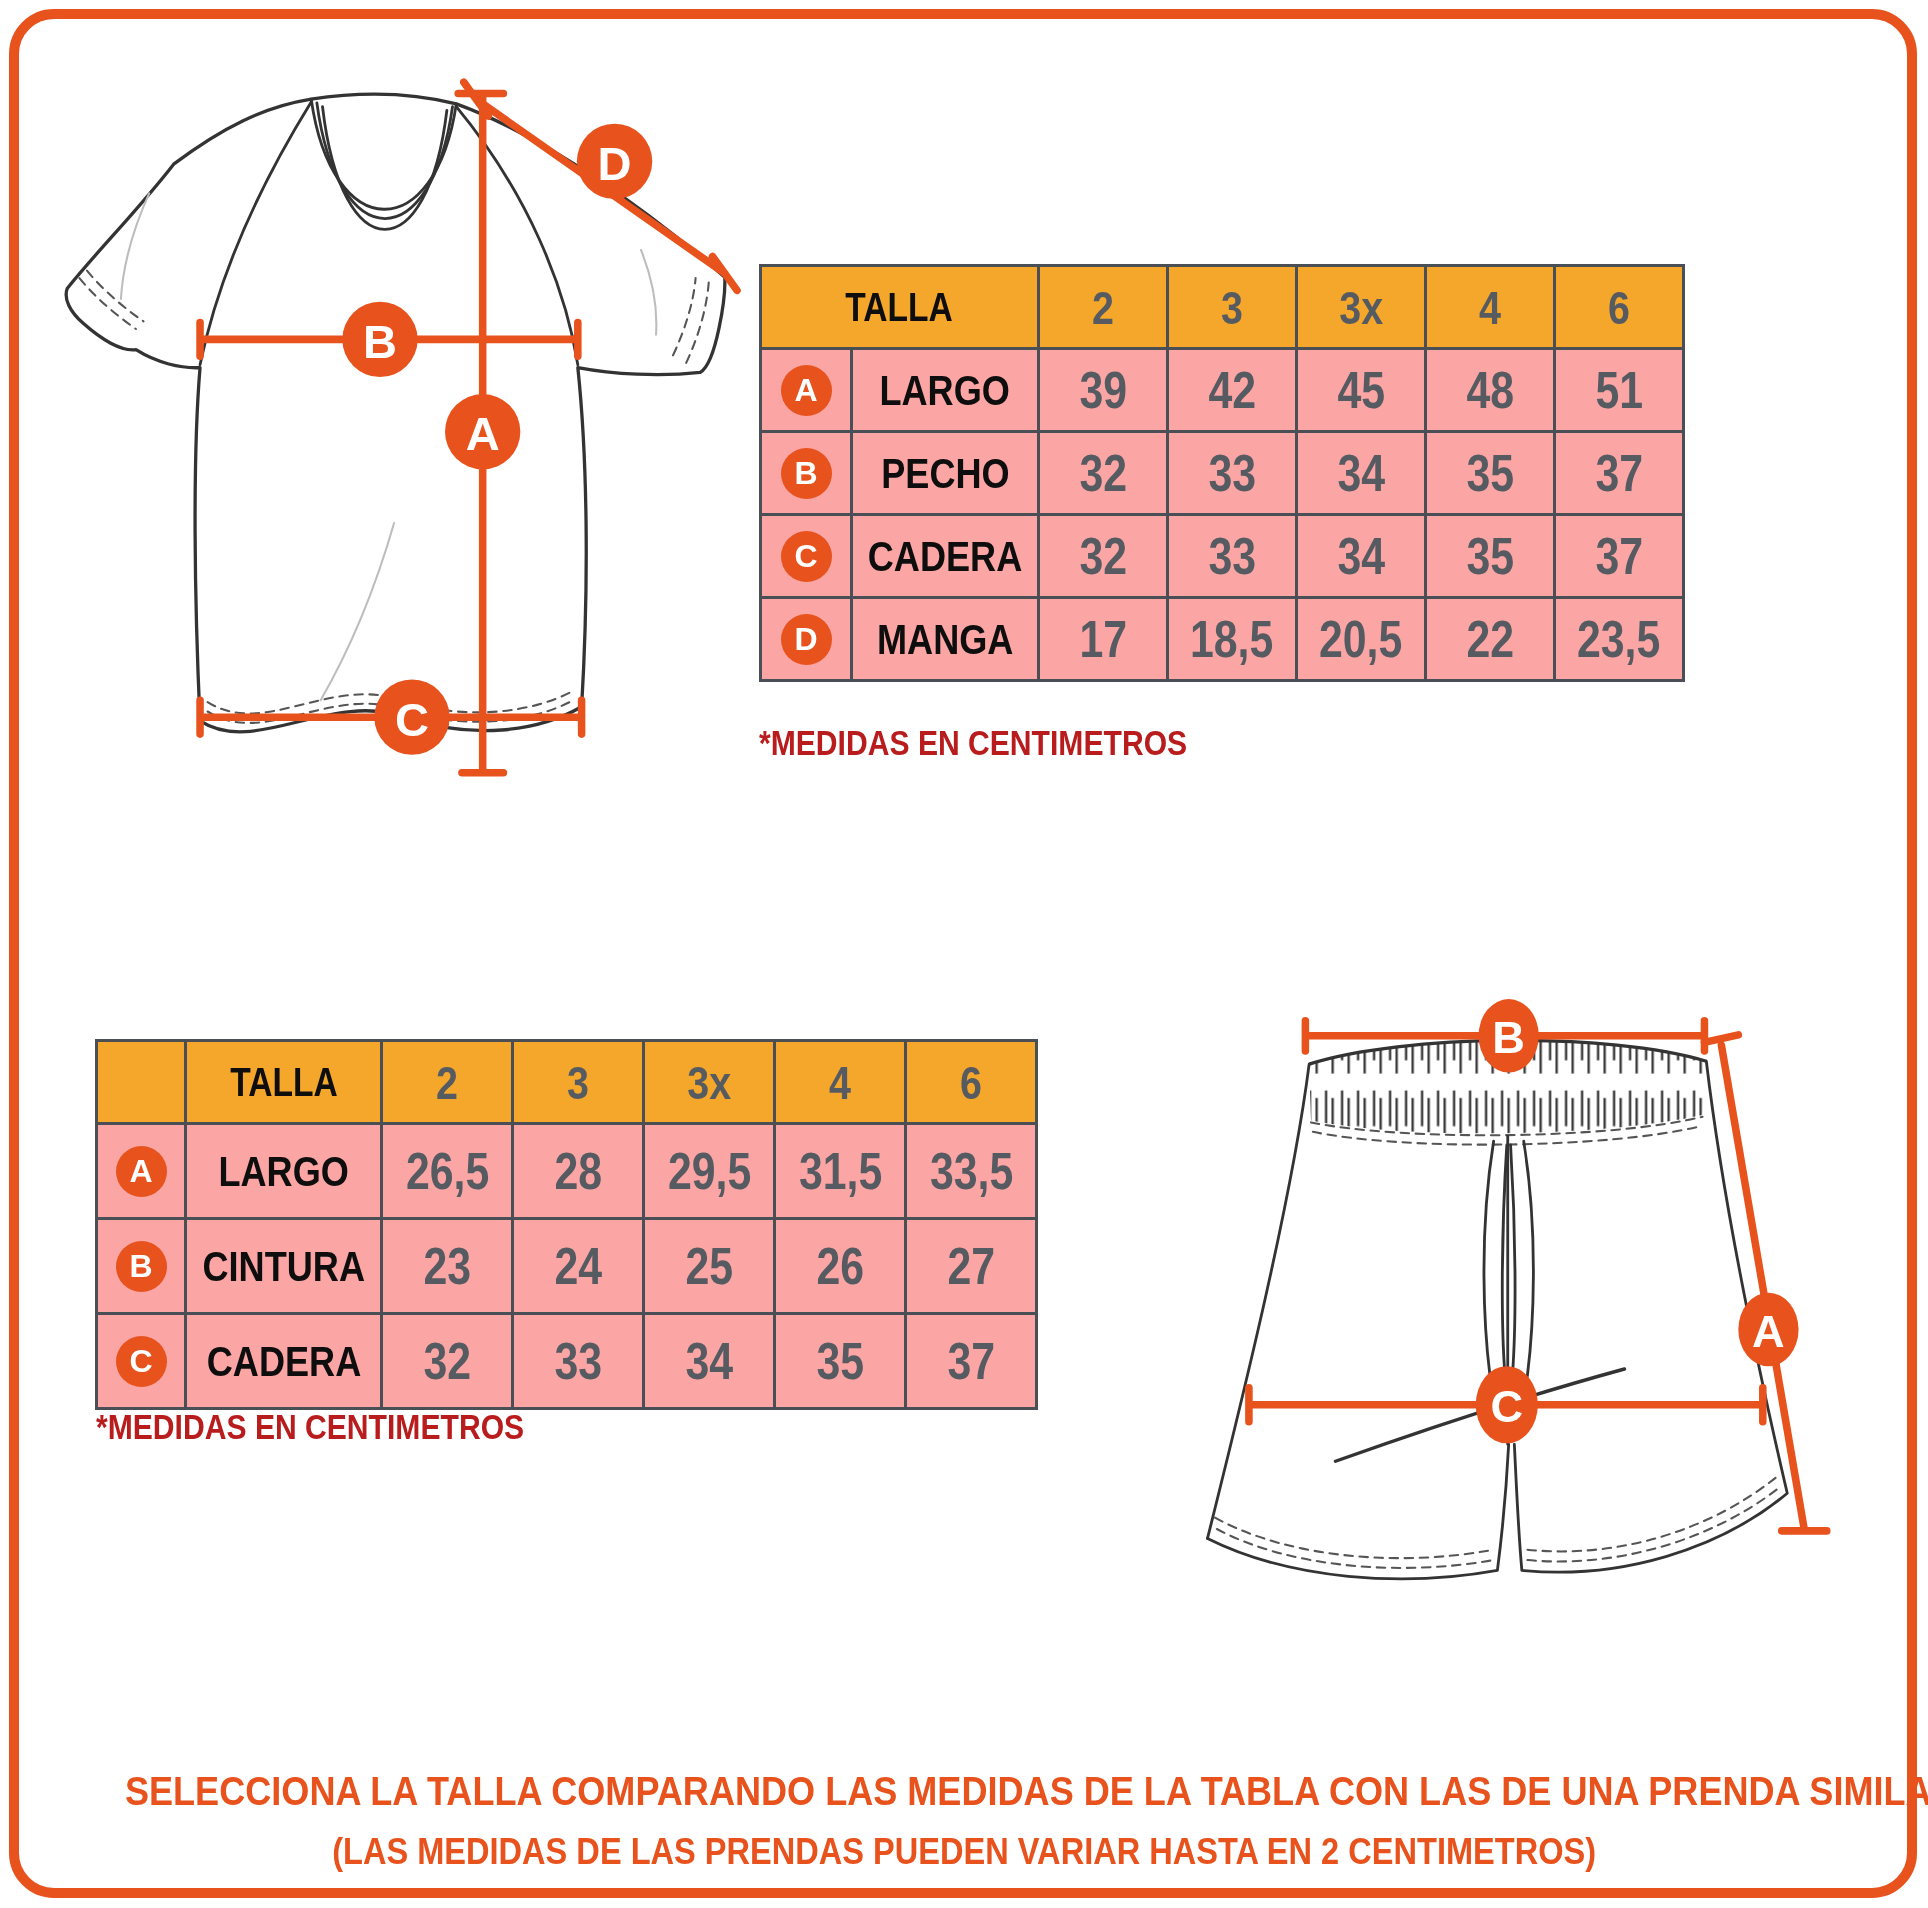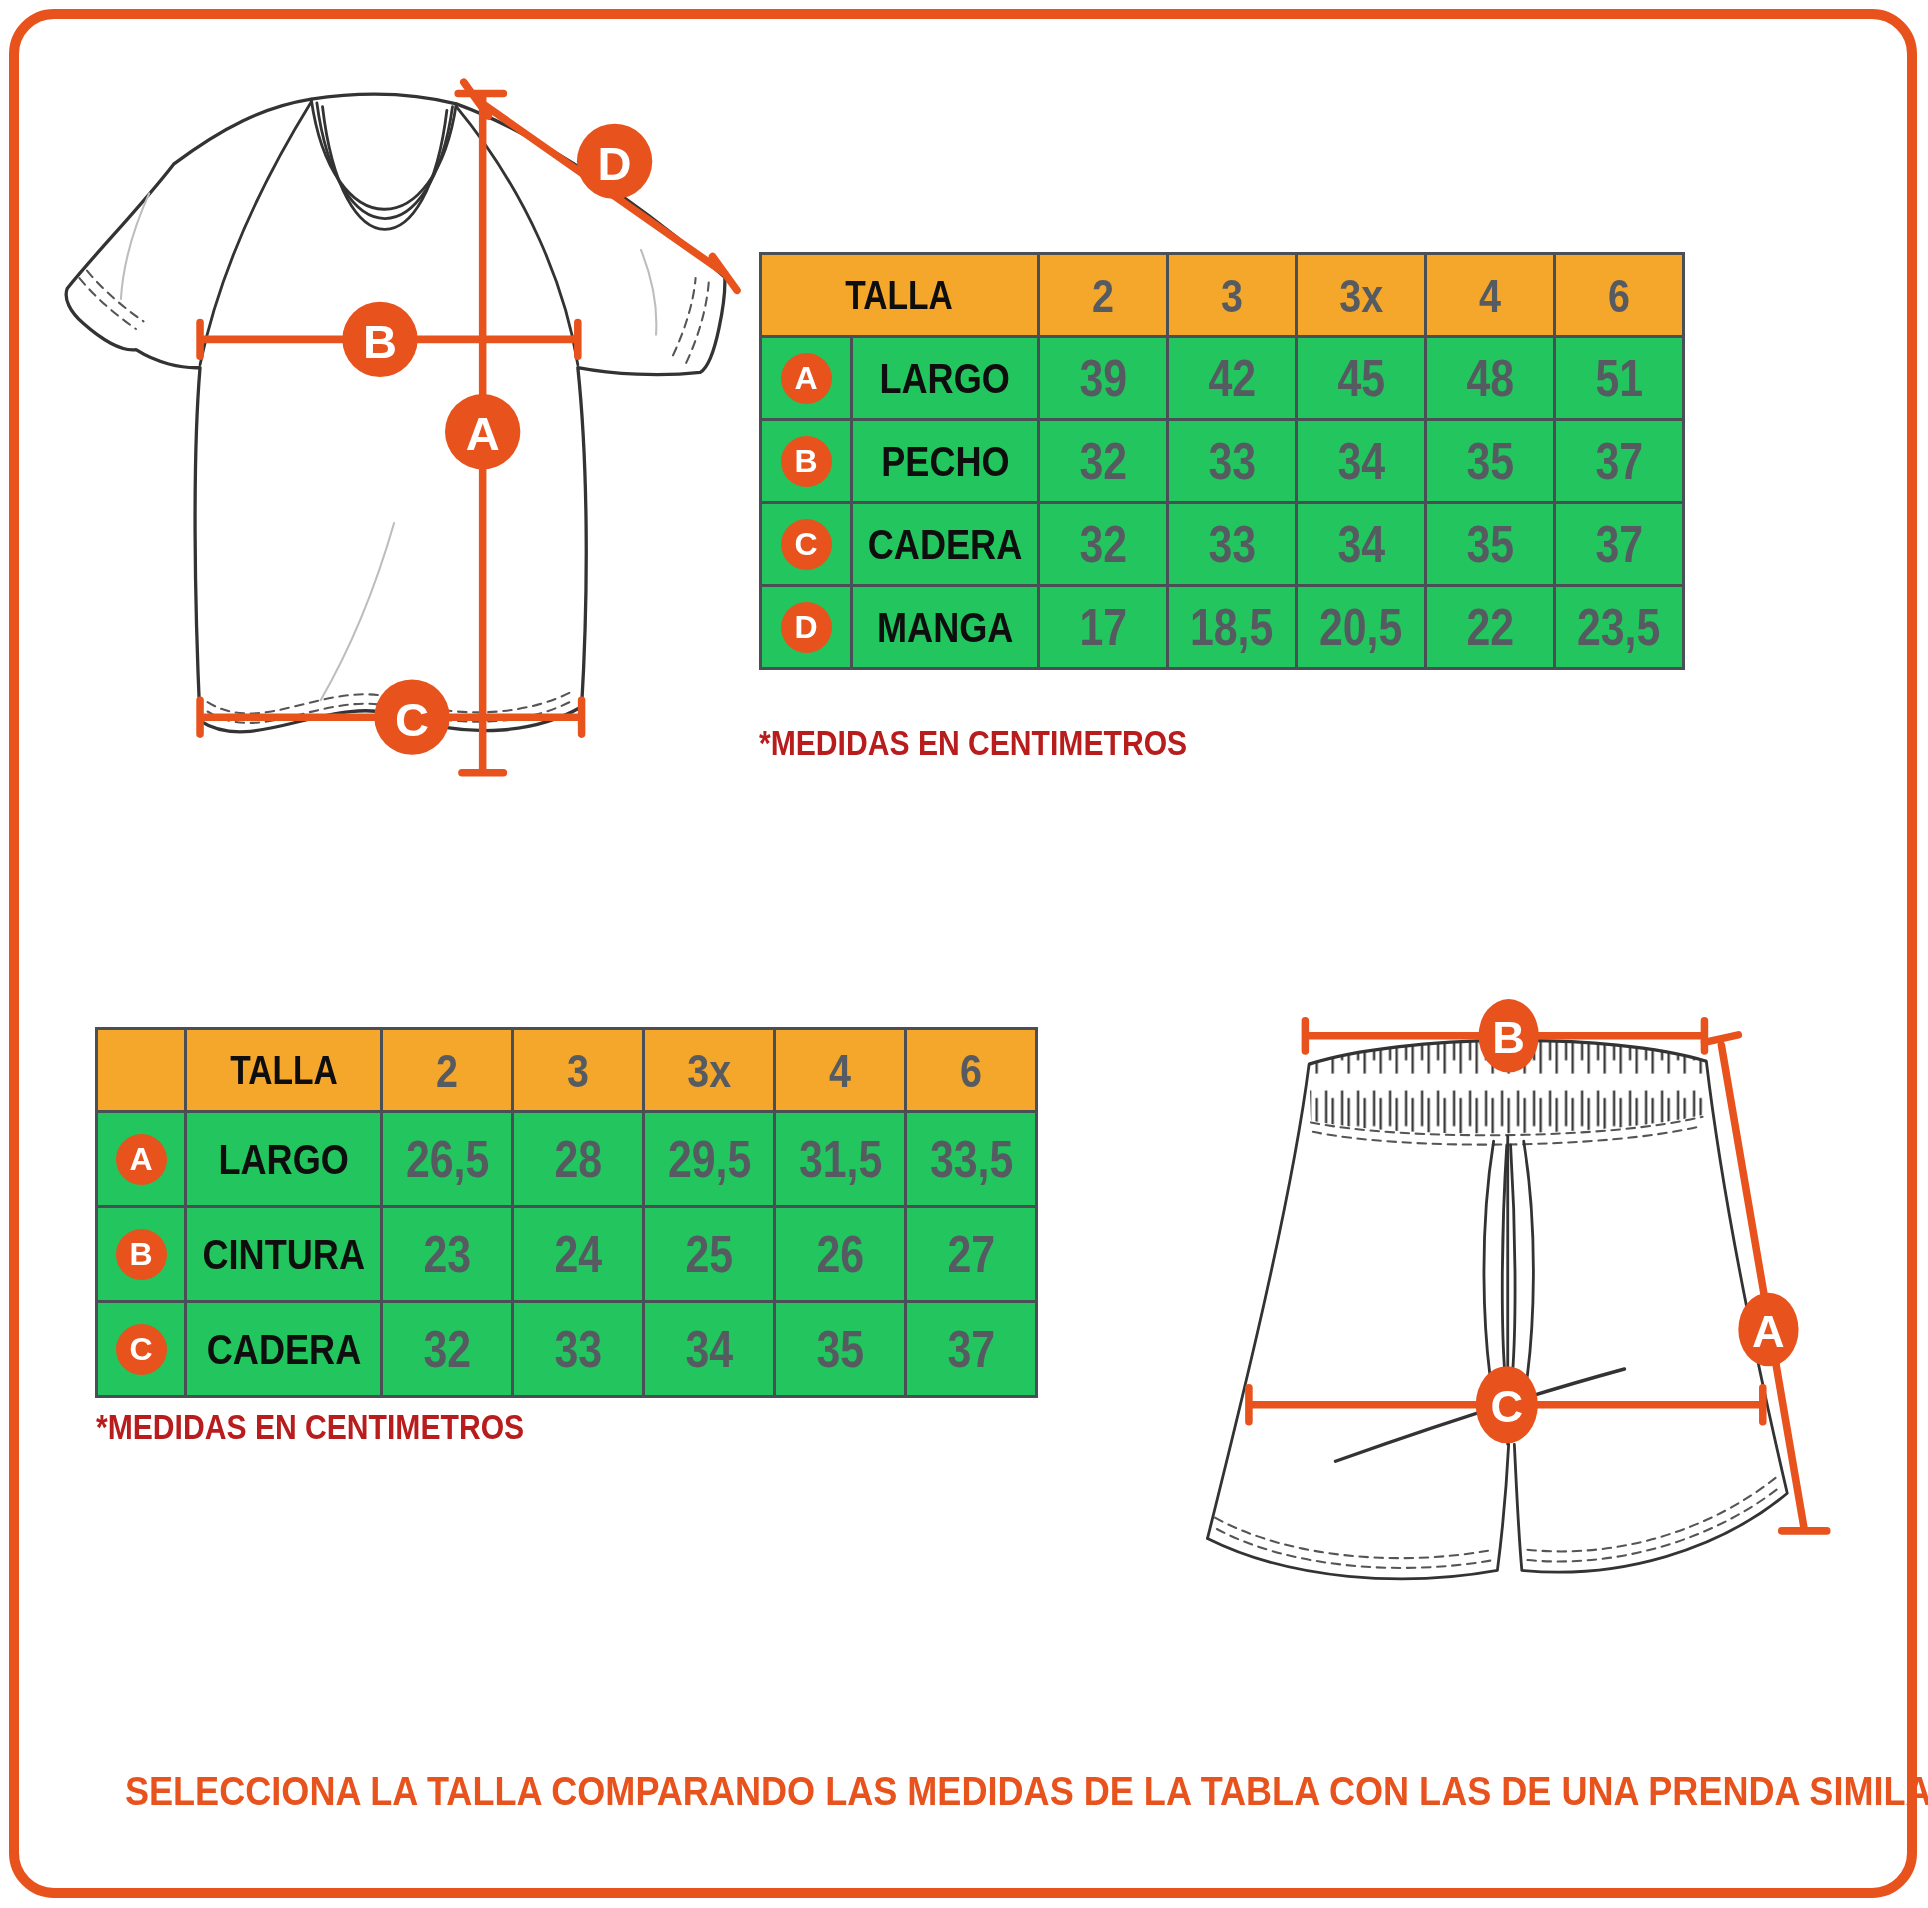--- a/index.html
+++ b/index.html
@@ -12,21 +12,21 @@
   }
   *{box-sizing:border-box;margin:0;padding:0;}
   html,body{background:#ffffff;}
   body{font-family:"Liberation Sans", sans-serif;}
   #canvas{position:relative;width:1928px;height:1909px;background:#fff;overflow:hidden;}
 
   .frame{position:absolute;left:9.4px;top:9.4px;right:11.3px;bottom:11.3px;
          border:10.4px solid var(--accent);border-radius:45px;pointer-events:none;}
 
   
-  table.sizes{position:absolute;border-collapse:collapse;table-layout:fixed;background:#22c55e;}
+  table.sizes{position:absolute;border-collapse:collapse;table-layout:fixed;background:#fca5a5;margin-top:12px;}
   table.sizes td, table.sizes th{border:3.8px solid var(--line);padding:0;vertical-align:middle;text-align:center;overflow:hidden;}
   table.sizes .hdr{background:var(--amber);}
   .cx{display:inline-block;transform:scaleX(.84);transform-origin:center;white-space:nowrap;}
   .talla{font-size:40px;font-weight:bold;color:var(--label);letter-spacing:0px;}
   .sizeno{font-size:47px;font-weight:bold;color:var(--value);}
   .rowlabel{font-size:43px;font-weight:bold;color:var(--label);}
   .val{font-size:51px;font-weight:bold;color:var(--value);}
   td.labelcell{text-align:left;padding-left:11.3px;}
   .badge{display:inline-flex;align-items:center;justify-content:center;
          width:51px;height:51px;border-radius:50%;background:var(--accent);
@@ -286,15 +286,16 @@
       <ellipse class="bcirc" cx="628" cy="400" rx="32" ry="39"></ellipse>
       <text class="bletter" x="628" y="402" font-size="48">A</text>
     </g>
     <g>
       <ellipse class="bcirc" cx="350" cy="480" rx="33" ry="41"></ellipse>
       <text class="bletter" x="350" y="482" font-size="48">C</text>
     </g>
   </svg>
 
   <div class="footer" id="footer-line1"><span class="cx">SELECCIONA LA TALLA COMPARANDO LAS MEDIDAS DE LA TABLA CON LAS DE UNA PRENDA SIMILAR</span></div>
+  <div class="footer" id="footer-line2"><span class="cx">(LAS MEDIDAS DE LAS PRENDAS PUEDEN VARIAR HASTA EN 2 CENTIMETROS)</span></div>
 
 </div>
 
 
 </body></html>

